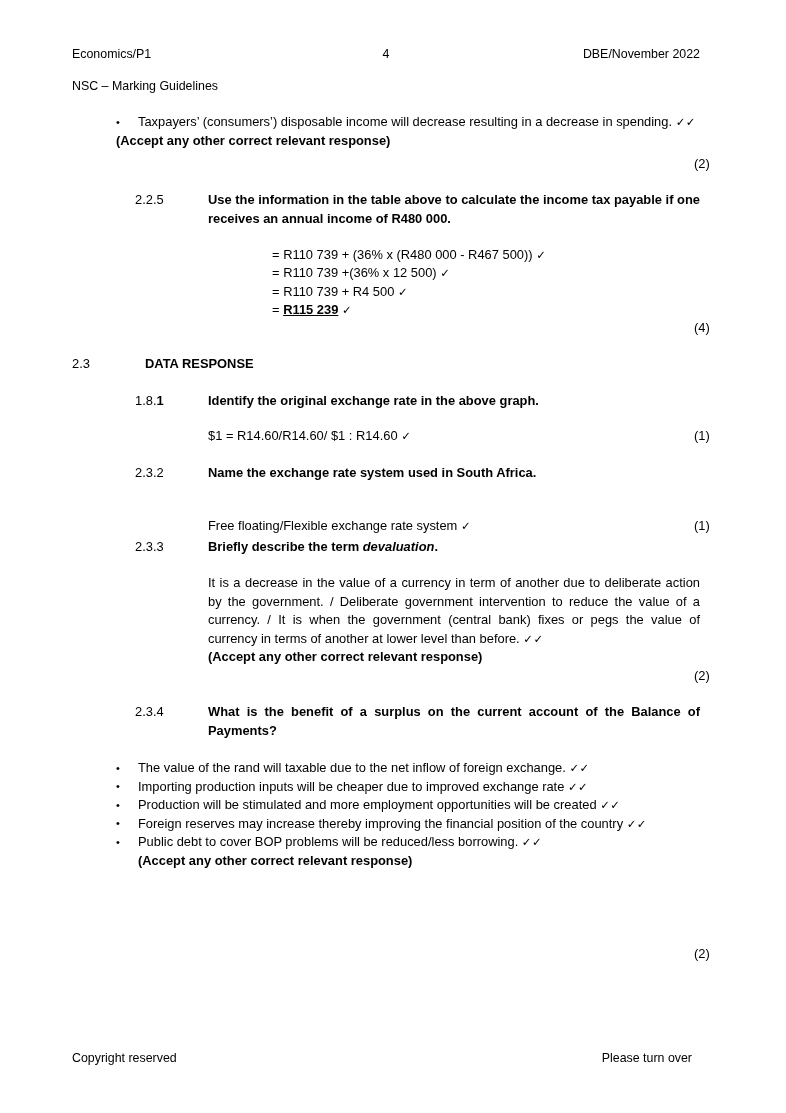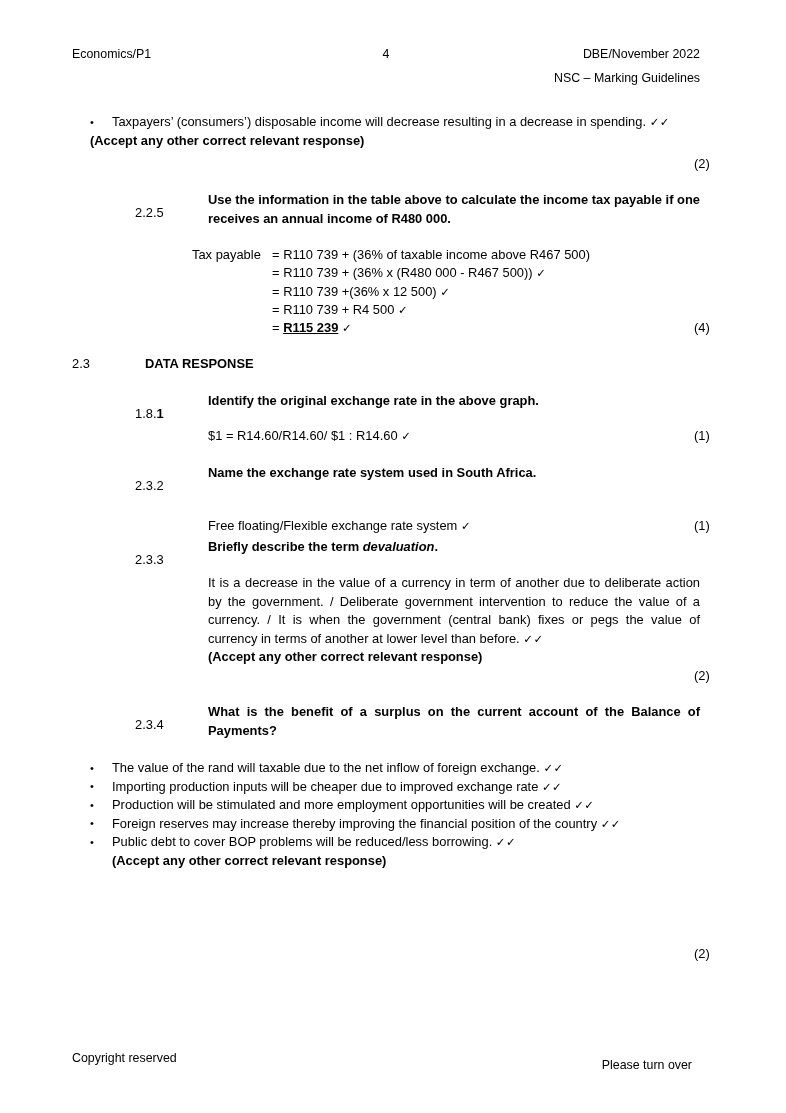--- a/index.html
+++ b/index.html
@@ -46,22 +46,22 @@
     top: 0;
     text-align: center;
   }
   .hdr-right {
     position: absolute;
     right: 0;
     top: 0;
     white-space: nowrap;
   }
   .hdr-row2 {
-    text-align: right;
-    margin-top: 8px;
+    text-align: left;
+    margin-top: 16px;
   }
 
   .block {
     position: absolute;
     left: 0;
     width: 786px;
   }
 
   
   .t {
@@ -95,21 +95,20 @@
     line-height: 18.6px;
     white-space: nowrap;
   }
   .qnum-l2 {
     position: absolute;
     left: 135px;
     top: 0;
     font-size: 12.9px;
     line-height: 18.6px;
     white-space: nowrap;
-    margin-top: 13px;
   }
   .qbody-l1 {
     margin-left: 145px;
     margin-right: 86px;
   }
   .qbody-l2 {
     margin-left: 208px;
     margin-right: 86px;
   }
 
@@ -134,21 +133,21 @@
     text-align: justify;
   }
   ul.blist > li::before {
     content: "\2022";
     position: absolute;
     left: 0px;
     top: -0.5px;
     font-size: 11px;
   }
   .bwrap {
-    margin-left: 90px;
+    margin-left: 116px;
     margin-right: 86px;
   }
 
   .tick {
     font-size: 11.5px;
     font-weight: normal;
     letter-spacing: 0.5px;
   }
 
   
@@ -183,21 +182,21 @@
   }
   .ftr-left {
     position: absolute;
     left: 0;
     top: 0;
     white-space: nowrap;
   }
   .ftr-right {
     position: absolute;
     right: 8px;
-    top: 7px;
+    top: 0;
     white-space: nowrap;
   }
 </style>
 </head>
 <body>
 
 <div class="page">
 
   <div class="page-header">
     <div class="hdr-row1">
@@ -220,21 +219,20 @@
 
   <div class="block" style="top:191px;">
     <div class="qrow">
       <span class="qnum-l2">2.2.5</span>
       <div class="qbody-l2 t bold just">Use the information in the table above to calculate the income tax payable if one receives an annual income of R480 000.</div>
     </div>
   </div>
 
   <div class="block" style="top:246px;">
     <div class="calc">
-      <div><span class="lead">Tax payable</span><span>=</span> <span>R110 739 + (36% of taxable income above R467 500)</span></div>
       <div><span class="indent"></span><span>=</span> <span>R110 739 + (36% x (R480 000 - R467 500))</span> <span class="tick">✓</span></div>
       <div><span class="indent"></span><span>=</span> <span>R110 739 +(36% x 12 500)</span> <span class="tick">✓</span></div>
       <div><span class="indent"></span><span>=</span> <span>R110 739 + R4 500</span> <span class="tick">✓</span></div>
       <div><span class="indent"></span><span>=</span> <span class="u-bold">R115 239</span> <span class="tick">✓</span></div>
     </div>
     <div class="marks" style="top:73px;">(4)</div>
   </div>
 
   <div class="block" style="top:355px;">
     <div class="qrow">

